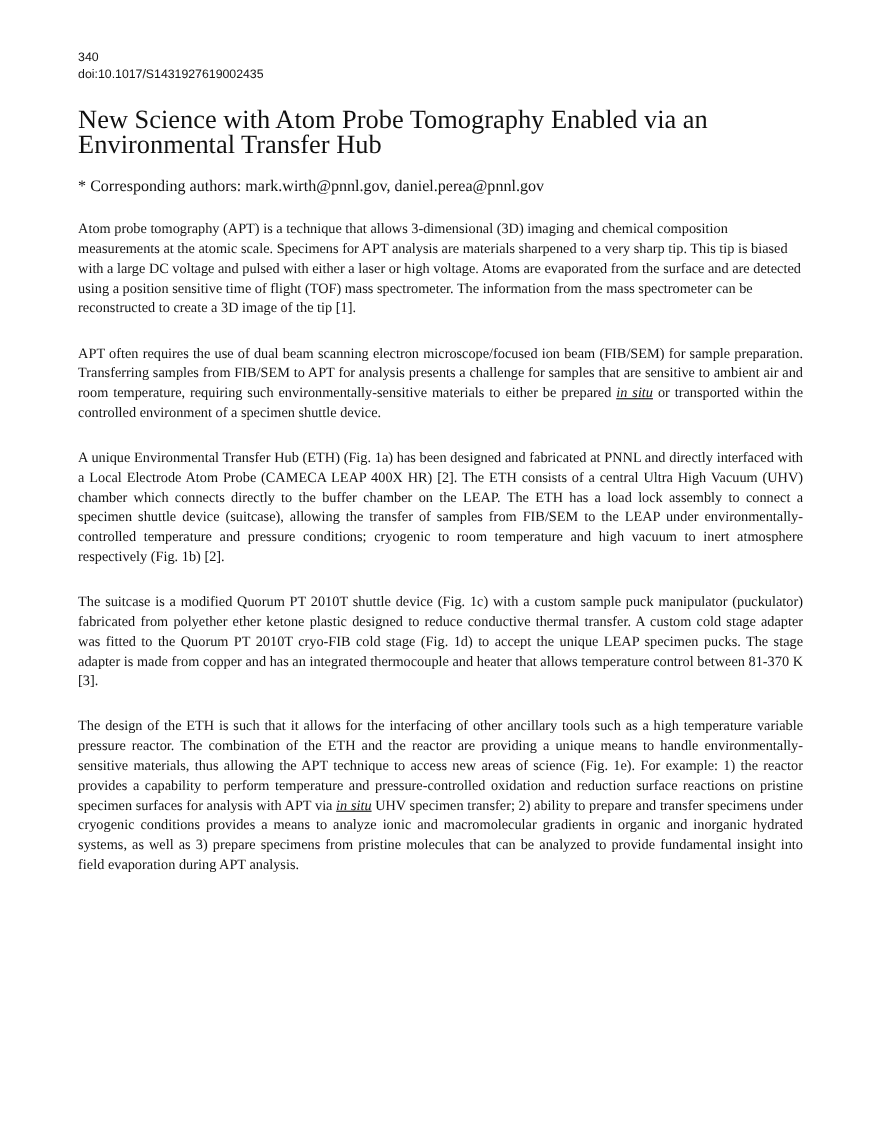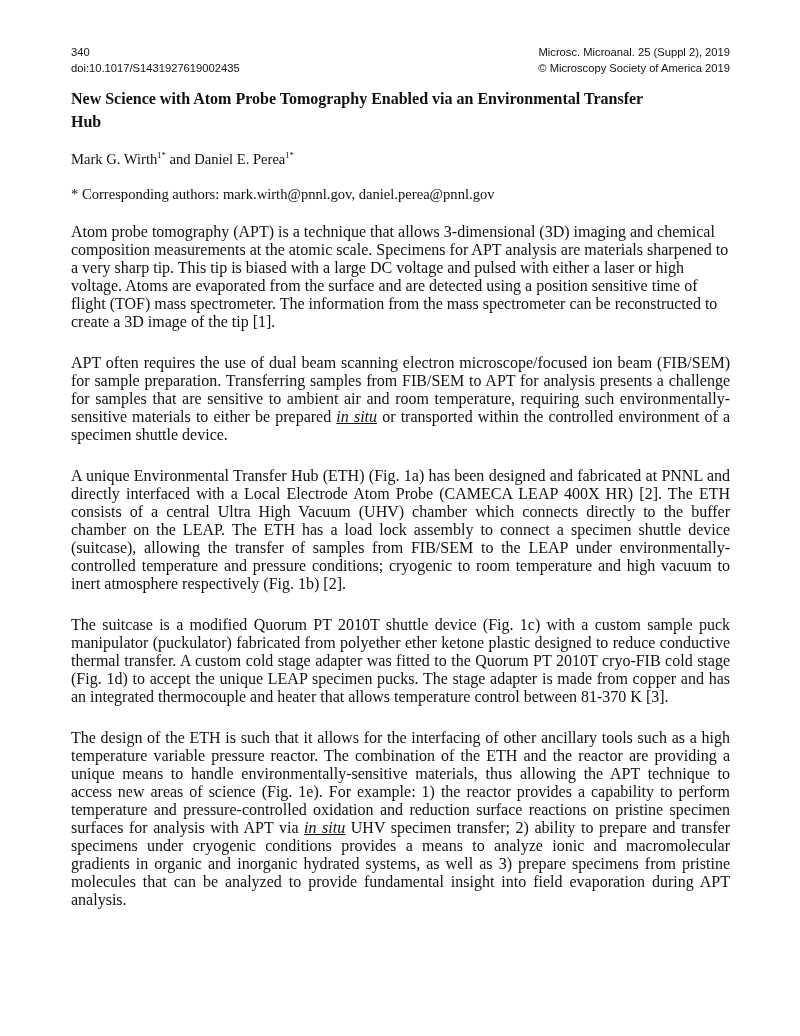--- a/index.html
+++ b/index.html
@@ -1,49 +1,42 @@
 <!DOCTYPE html>
 <html><head>
 <meta charset="utf-8">
 <style>
   html, body { margin: 0; padding: 0; background: #ffffff; }
   body { width: 800px; height: 1036px; position: relative; overflow: hidden; color: #111; }
   .page { position: absolute; left: 71px; top: 44px; width: 659px; }
-  .hdr { font-family: "Liberation Sans", sans-serif; font-size: 11.2px; line-height: 16px; display: flex; justify-content: space-between; }
+  .hdr { font-family: "Liberation Sans", sans-serif; font-size: 11.2px; line-height: 16px; display: flex; justify-content: space-between; flex-direction: column; }
   .hdr .right { text-align: right; }
-  h1 { font-family: "Liberation Serif", serif; font-weight: bold; font-size: 16px; line-height: 23px; margin: 11px 0 0 0; width: 600px; }
+  h1 { font-family: "Liberation Serif", serif; font-weight: normal; font-size: 24px; line-height: 23px; margin: 22px 0 0 0; width: 600px; }
   .authors { font-family: "Liberation Serif", serif; font-size: 14.6px; line-height: 18px; margin-top: 17px; }
   sup { font-size: 8.5px; vertical-align: 6px; line-height: 0; }
   .affil { font-family: "Liberation Serif", serif; font-size: 14.6px; line-height: 18px; margin-top: 17px; }
-  p.body { font-family: "Liberation Serif", serif; font-size: 16px; line-height: 18px; margin: 23px 0 0 0; }
+  p.body { font-family: "Liberation Serif", serif; font-size: 13px; line-height: 18px; margin: 23px 0 0 0; }
   p.just { text-align: justify; }
   p.first { margin-top: 20px; }
   em { font-style: italic; text-decoration: underline; }
 </style>
 </head>
 <body>
 
 <div class="page">
 
   <div class="hdr">
     <div class="left">
       <div>340</div>
       <div>doi:10.1017/S1431927619002435</div>
     </div>
-    <div class="right">
-      <div>Microsc. Microanal. 25 (Suppl 2), 2019</div>
-      <div>© Microscopy Society of America 2019</div>
-    </div>
   </div>
 
   <h1>New Science with Atom Probe Tomography Enabled via an Environmental Transfer Hub</h1>
 
-  <div class="authors">
-    <span>Mark G. Wirth</span><sup>1*</sup><span> and </span><span>Daniel E. Perea</span><sup>1*</sup>
-  </div>
 
   <div class="affil">
     <div>* Corresponding authors: mark.wirth@pnnl.gov, daniel.perea@pnnl.gov</div>
   </div>
 
   <div id="body-text">
       <p class="body first"><span>Atom probe tomography (APT) is a technique that allows 3-dimensional (3D) imaging and chemical composition measurements at the atomic scale. Specimens for APT analysis are materials sharpened to a very sharp tip. This tip is biased with a large DC voltage and pulsed with either a laser or high voltage. Atoms are evaporated from the surface and are detected using a position sensitive time of flight (TOF) mass spectrometer. The information from the mass spectrometer can be reconstructed to create a 3D image of the tip [1].</span></p>
       <p class="body just"><span>APT often requires the use of dual beam scanning electron microscope/focused ion beam (FIB/SEM) for sample preparation. Transferring samples from FIB/SEM to APT for analysis presents a challenge for samples that are sensitive to ambient air and room temperature, requiring such environmentally-sensitive materials to either be prepared </span><em>in situ</em><span> or transported within the controlled environment of a specimen shuttle device.</span></p>
       <p class="body just"><span>A unique Environmental Transfer Hub (ETH) (Fig. 1a) has been designed and fabricated at PNNL and directly interfaced with a Local Electrode Atom Probe (CAMECA LEAP 400X HR) [2]. The ETH consists of a central Ultra High Vacuum (UHV) chamber which connects directly to the buffer chamber on the LEAP. The ETH has a load lock assembly to connect a specimen shuttle device (suitcase), allowing the transfer of samples from FIB/SEM to the LEAP under environmentally-controlled temperature and pressure conditions; cryogenic to room temperature and high vacuum to inert atmosphere respectively (Fig. 1b) [2].</span></p>
       <p class="body just"><span>The suitcase is a modified Quorum PT 2010T shuttle device (Fig. 1c) with a custom sample puck manipulator (puckulator) fabricated from polyether ether ketone plastic designed to reduce conductive thermal transfer. A custom cold stage adapter was fitted to the Quorum PT 2010T cryo-FIB cold stage (Fig. 1d) to accept the unique LEAP specimen pucks. The stage adapter is made from copper and has an integrated thermocouple and heater that allows temperature control between 81-370 K [3].</span></p>

